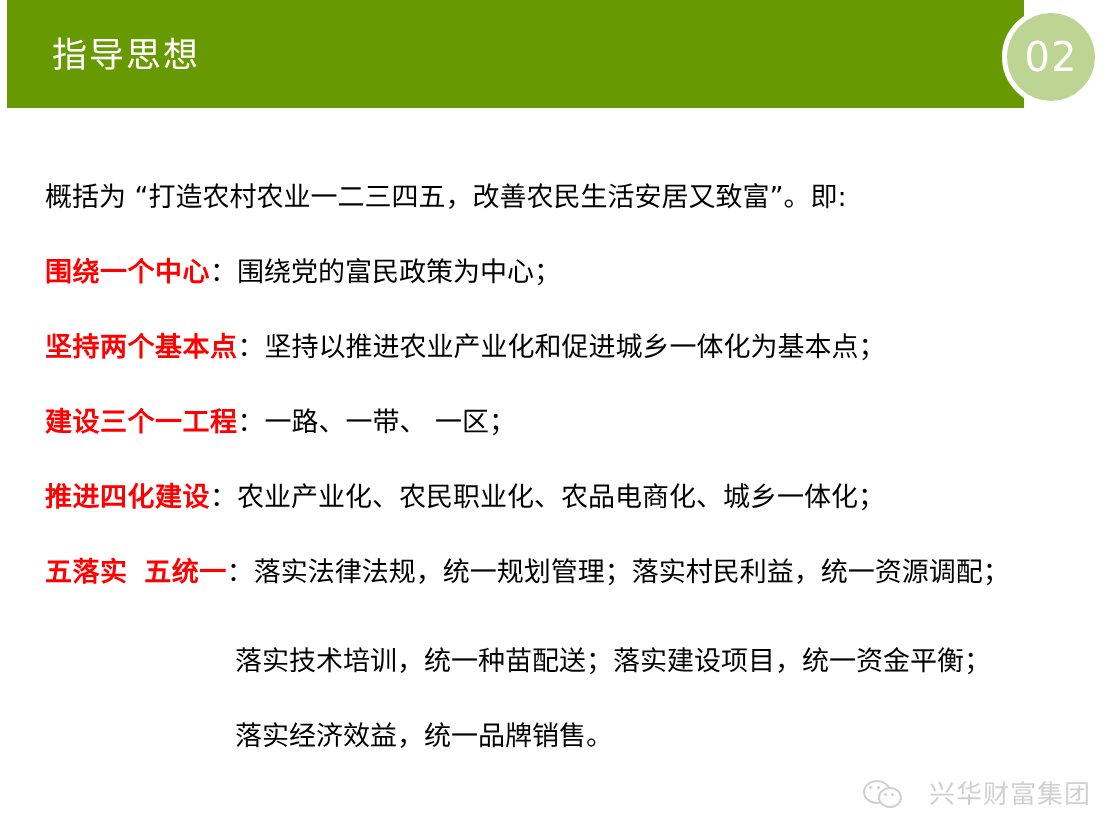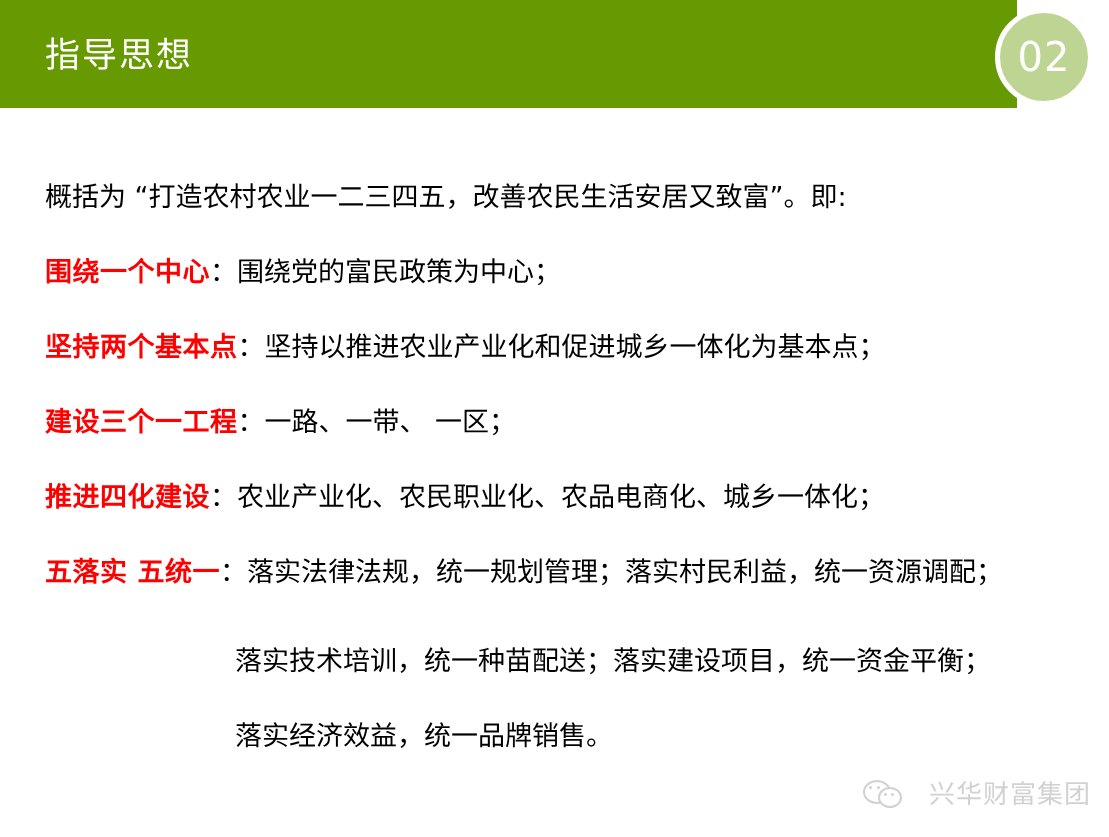--- a/index.html
+++ b/index.html
@@ -15,21 +15,21 @@
     position: relative;
     width: 1109px;
     height: 837px;
     background: #ffffff;
     overflow: hidden;
   }
 
   
   .header-banner {
     position: absolute;
-    left: 0;
+    left: 7px;
     top: 0;
     width: 1017px;
     height: 108px;
     background: #679a00;
   }
   .header-title {
     position: absolute;
     left: 45px;
     top: 33px;
     font-size: 35px;
@@ -83,20 +83,21 @@
   }
   .line.indented {
     left: 235px;
     margin-top: 14px;
   }
 
   .lead-label {
     color: #ff0000;
     font-weight: 700;
     letter-spacing: 0.5px;
+    font-family: Liberation Mono, monospace;
   }
   .lead-sep {
     color: #000000;
     font-weight: 400;
   }
   .lead-body {
     color: #000000;
     font-weight: 400;
   }
 

